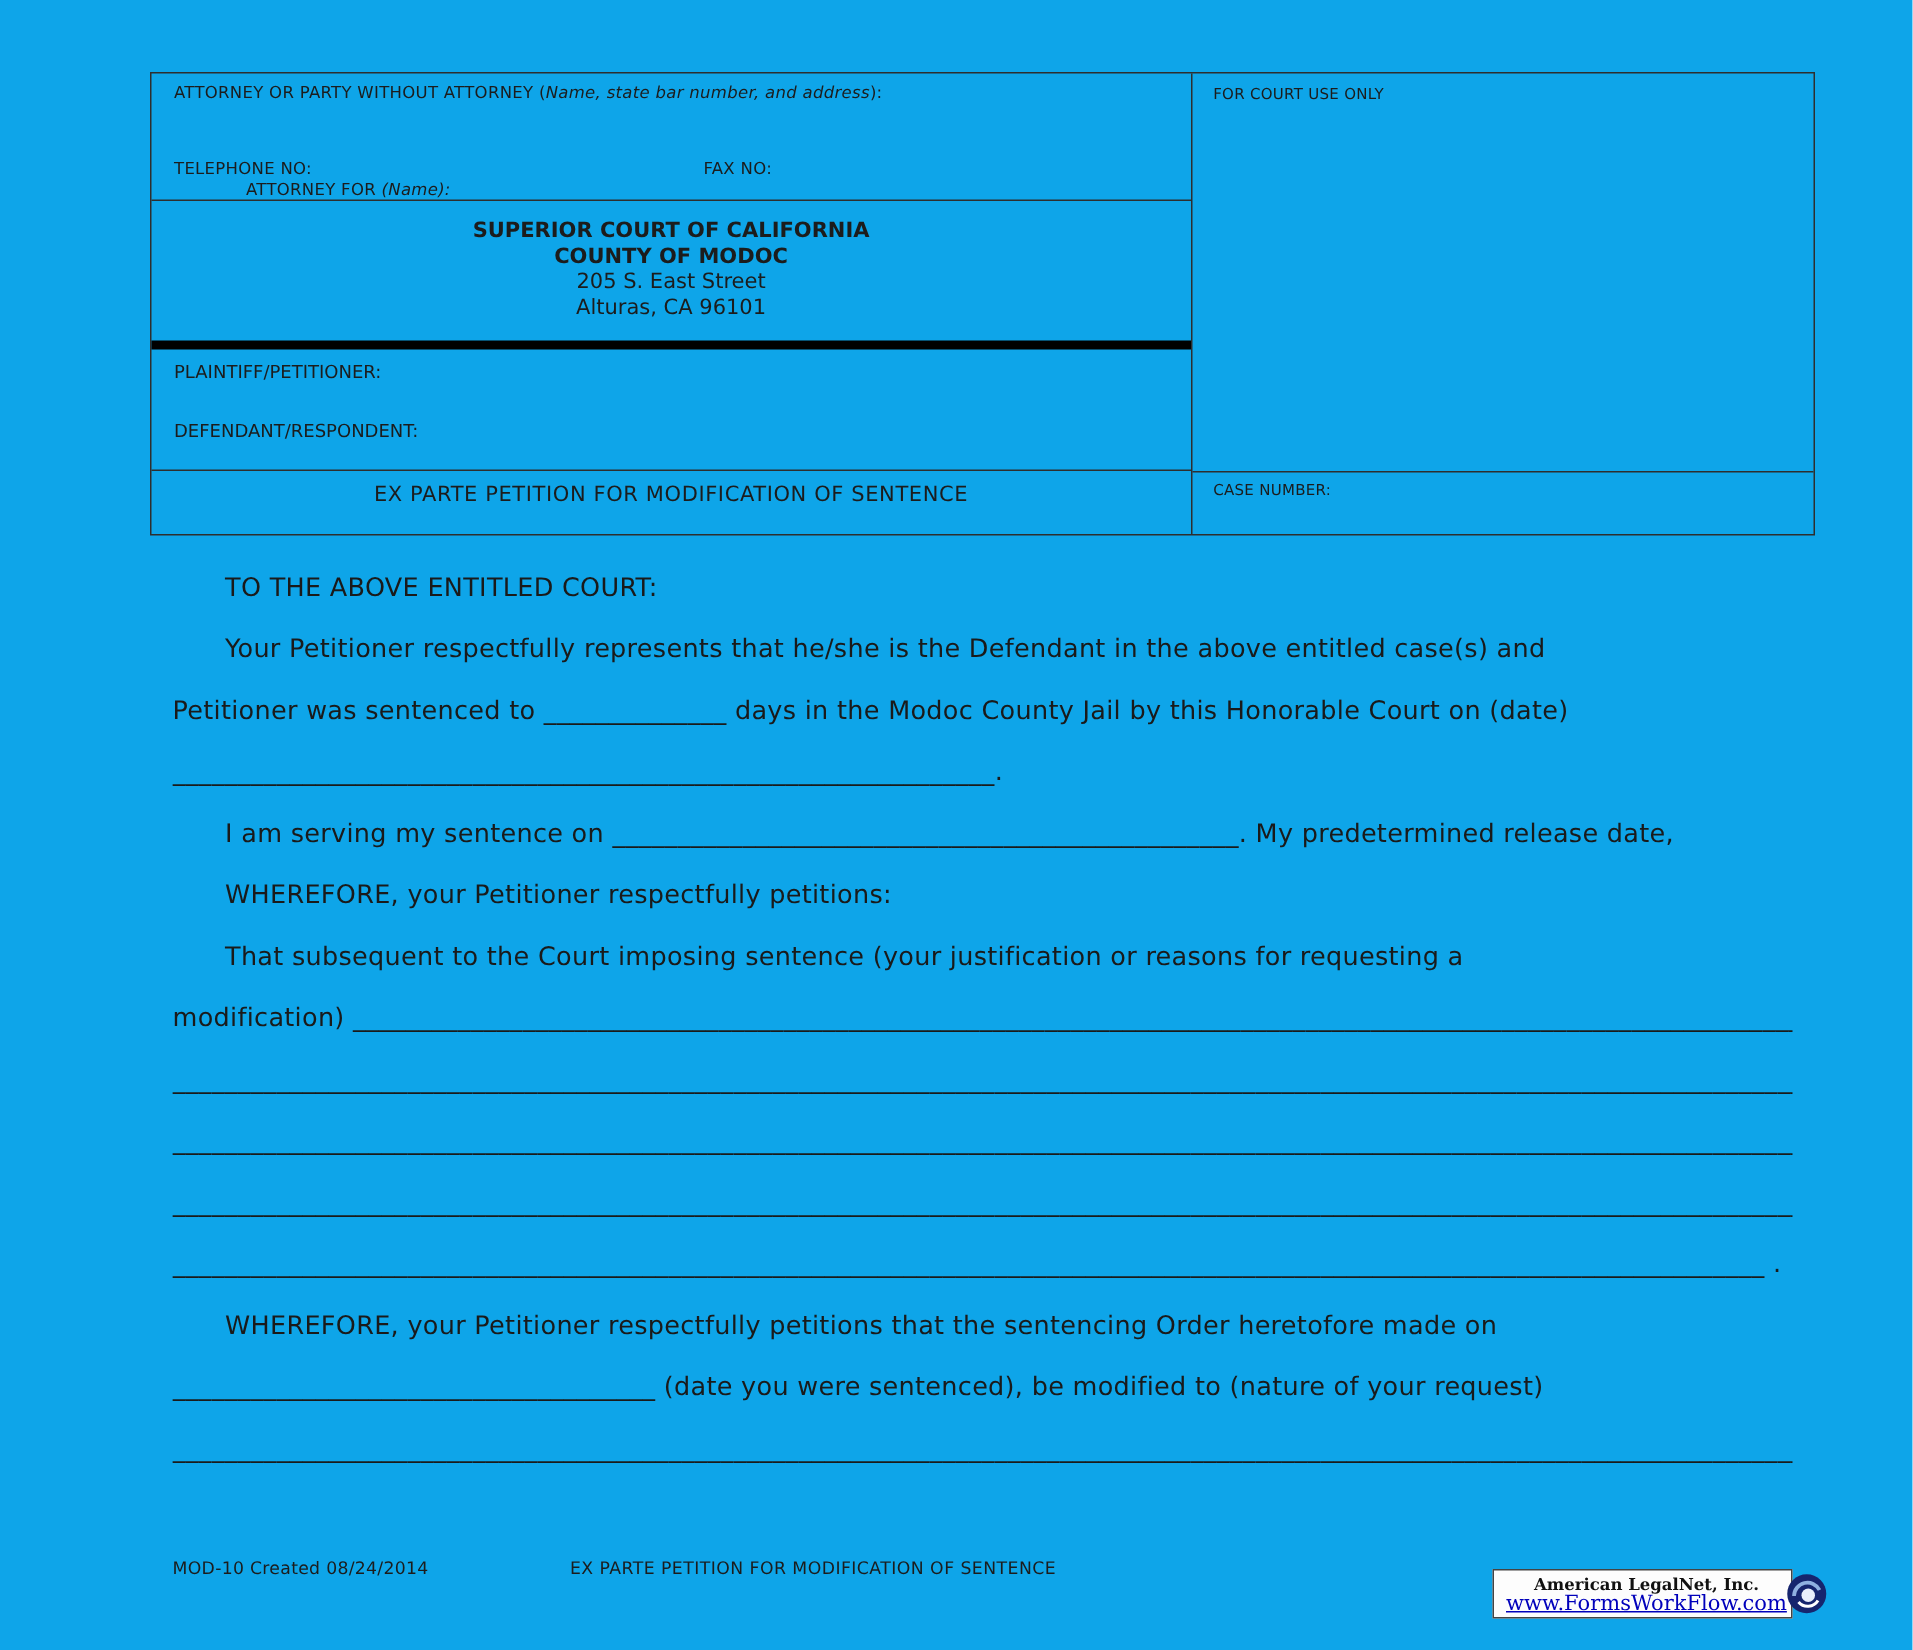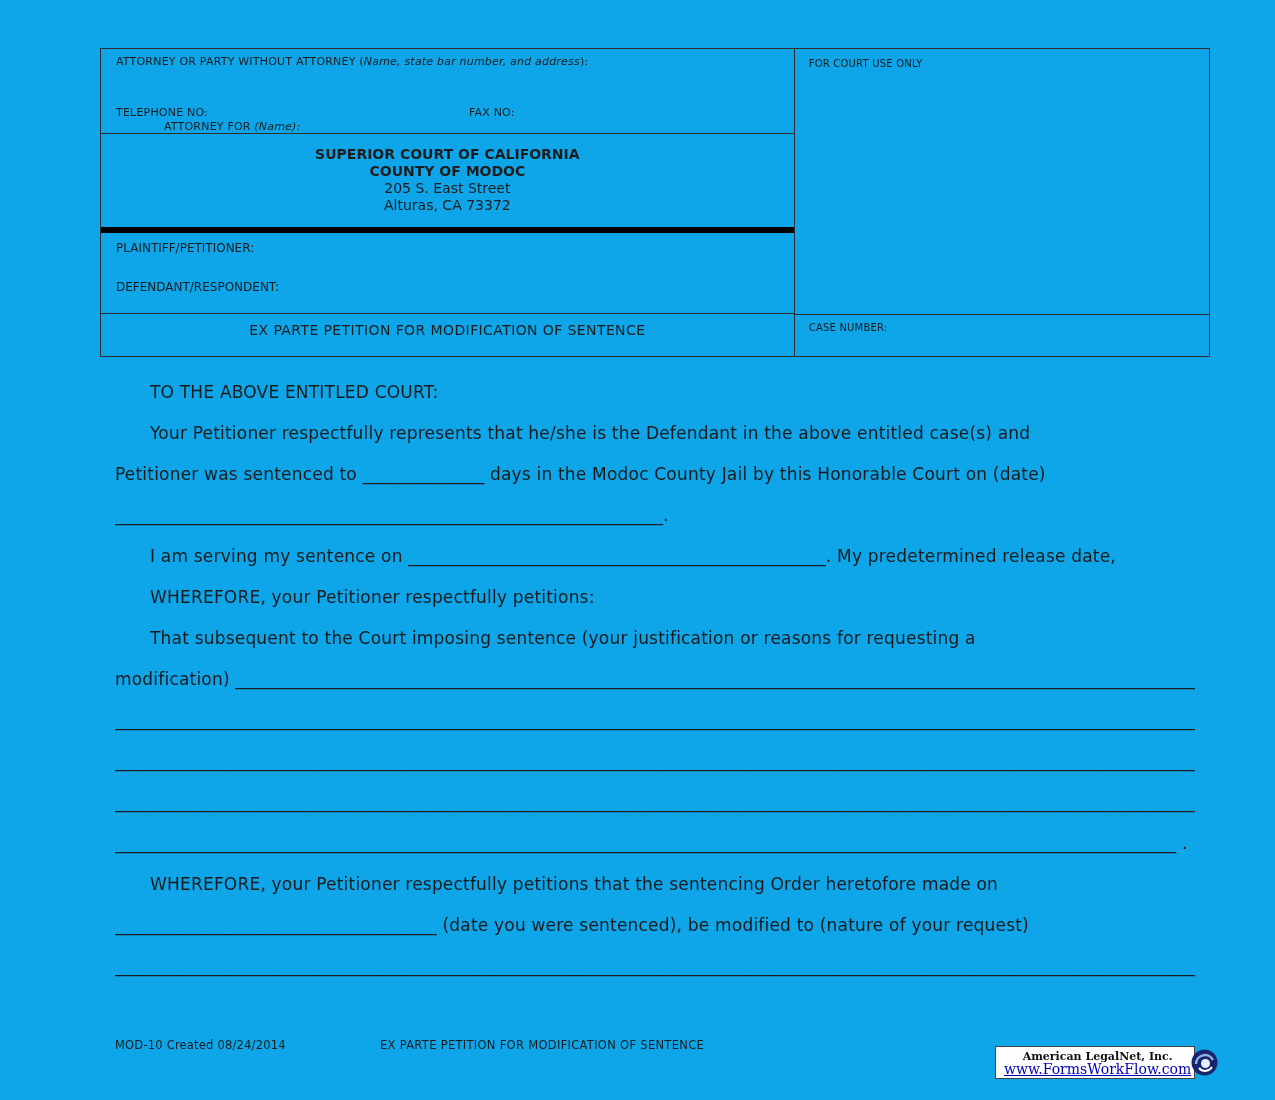--- a/index.html
+++ b/index.html
@@ -61,21 +61,21 @@
         <div class="attorney-label"><span>ATTORNEY OR PARTY WITHOUT ATTORNEY (</span><i>Name, state bar number, and address</i><span>):</span></div>
         <div class="tel-label">TELEPHONE NO:</div>
         <div class="fax-label">FAX NO:</div>
         <div class="attorney-for"><span>ATTORNEY FOR </span><i>(Name):</i></div>
       </div>
 
       <div class="row-court">
         <div class="bold">SUPERIOR COURT OF CALIFORNIA</div>
         <div class="bold">COUNTY OF MODOC</div>
         <div>205 S. East Street</div>
-        <div>Alturas, CA 73372</div>
+        <div>Alturas, CA 96101</div>
       </div>
 
       <div class="row-party">
         <div>PLAINTIFF/PETITIONER:</div>
         <div class="party-defendant">DEFENDANT/RESPONDENT:</div>
       </div>
 
       <div class="row-title">EX PARTE PETITION FOR MODIFICATION OF SENTENCE</div>
     </div>
 

